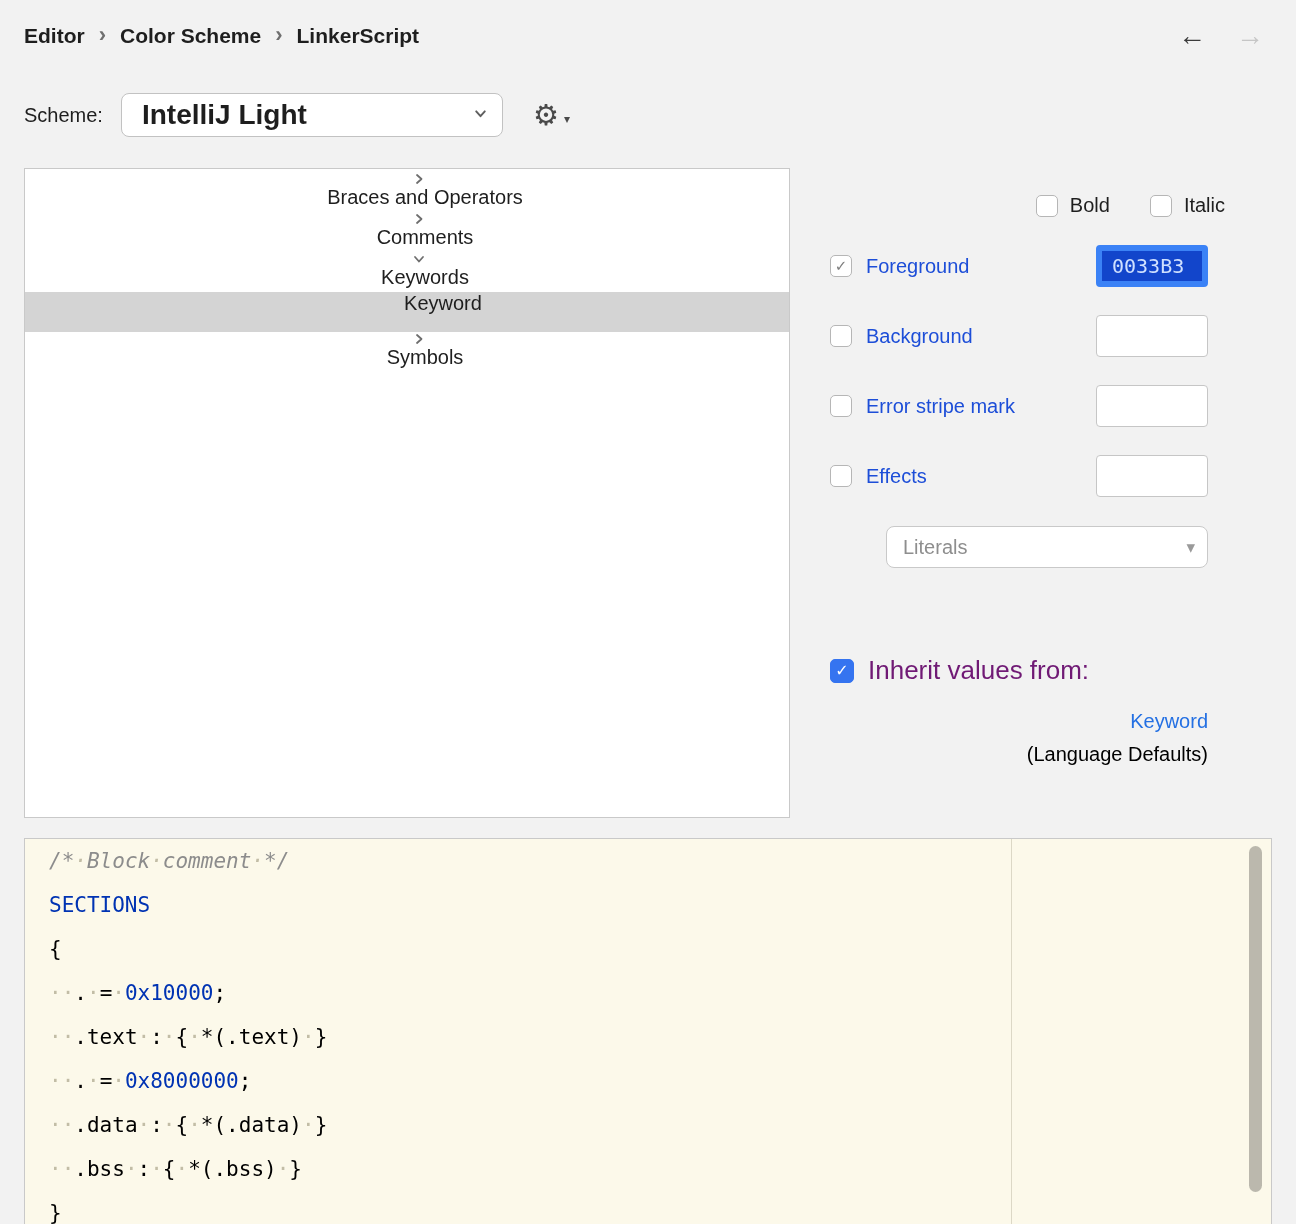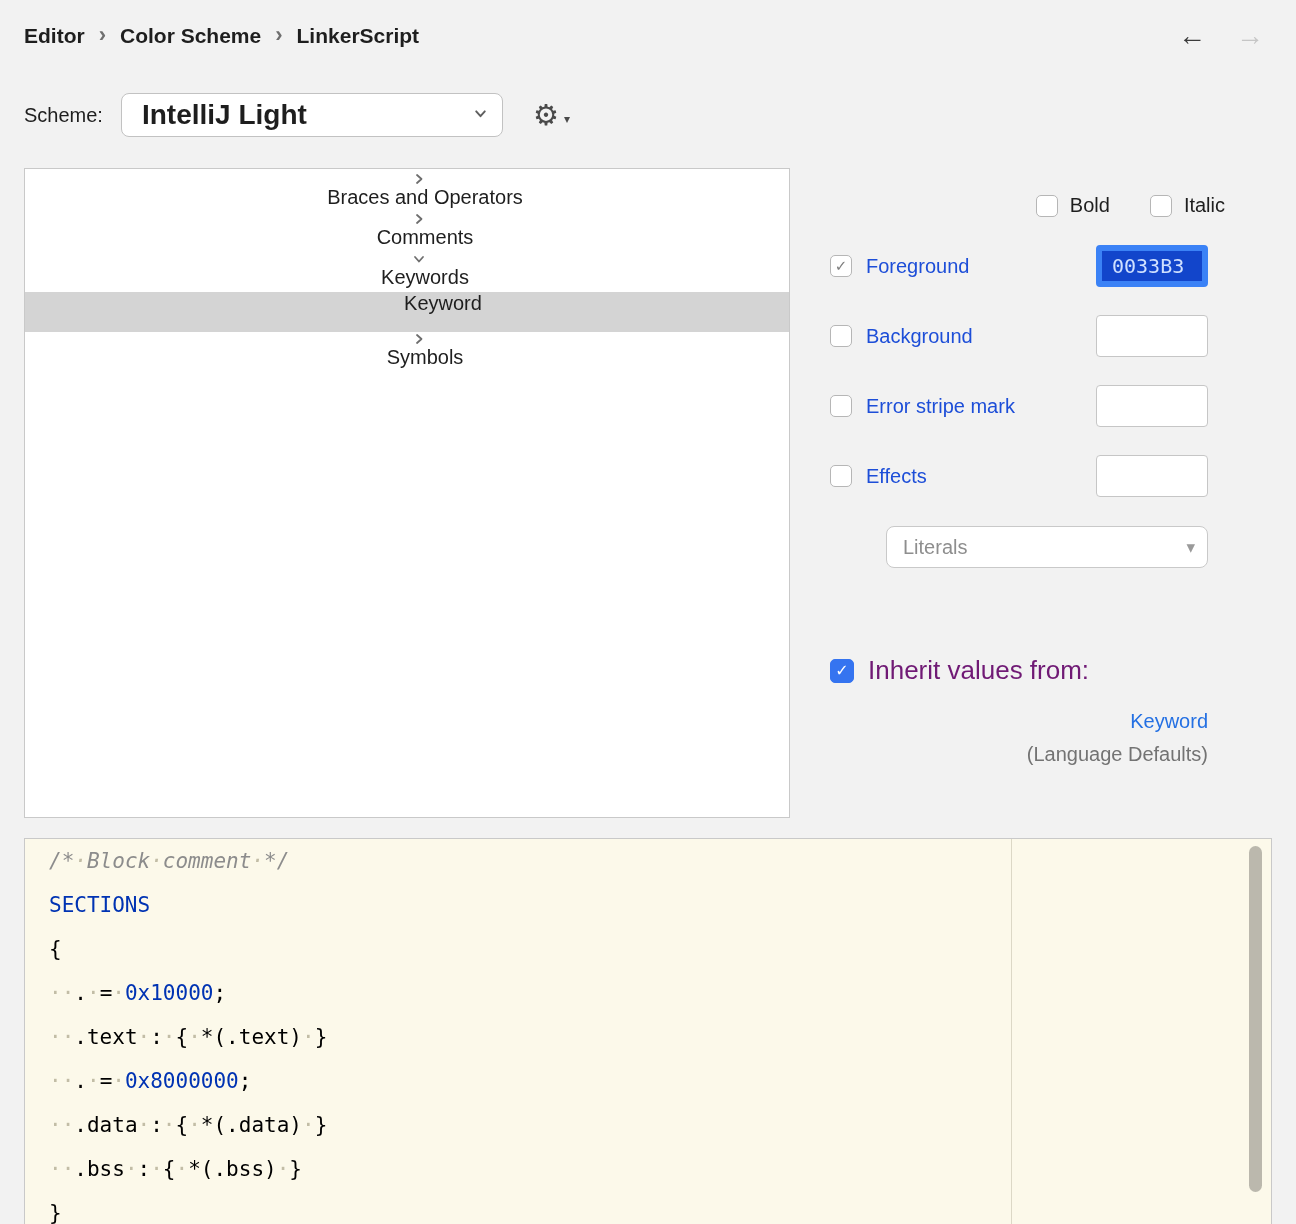--- a/index.html
+++ b/index.html
@@ -66,21 +66,21 @@
 
   .bordered-select { position:absolute; top:358px; right:64px; width:322px; height:42px;
                      background:#fff; border:1px solid #c9c9c9; border-radius:8px;
                      display:flex; align-items:center; justify-content:space-between;
                      padding:0 12px 0 16px; font-size:20px; color:#8e8e8e; }
   .bordered-select .tri { font-size:17px; color:#9a9a9a; }
 
   .inherit-row { position:absolute; top:487px; left:0; display:flex; align-items:center;
                  gap:14px; font-size:26px; color:#701a75; }
   .inherit-link { position:absolute; top:542px; right:64px; font-size:20px; color:#2470E3; cursor:pointer; }
-  .inherit-ctx  { position:absolute; top:575px; right:64px; font-size:20px; color:#737373; }
+  .inherit-ctx  { position:absolute; top:575px; right:64px; font-size:20px; color:#000000; }
 
   
   .preview { position:absolute; top:838px; left:24px; width:1248px; height:400px;
              background:#FCF9EA; border:1px solid #c9c9c9; overflow:hidden; }
   .code { position:absolute; left:24px; top:0; right:262px;
           font-family:"DejaVu Sans Mono","Liberation Mono",monospace;
           font-size:21px; line-height:44px; white-space:pre; }
   .code-line { height:44px; }
   .tok-keyword { color:#0033B3; }
   .tok-comment { color:#8C8C8C; font-style:italic; }

